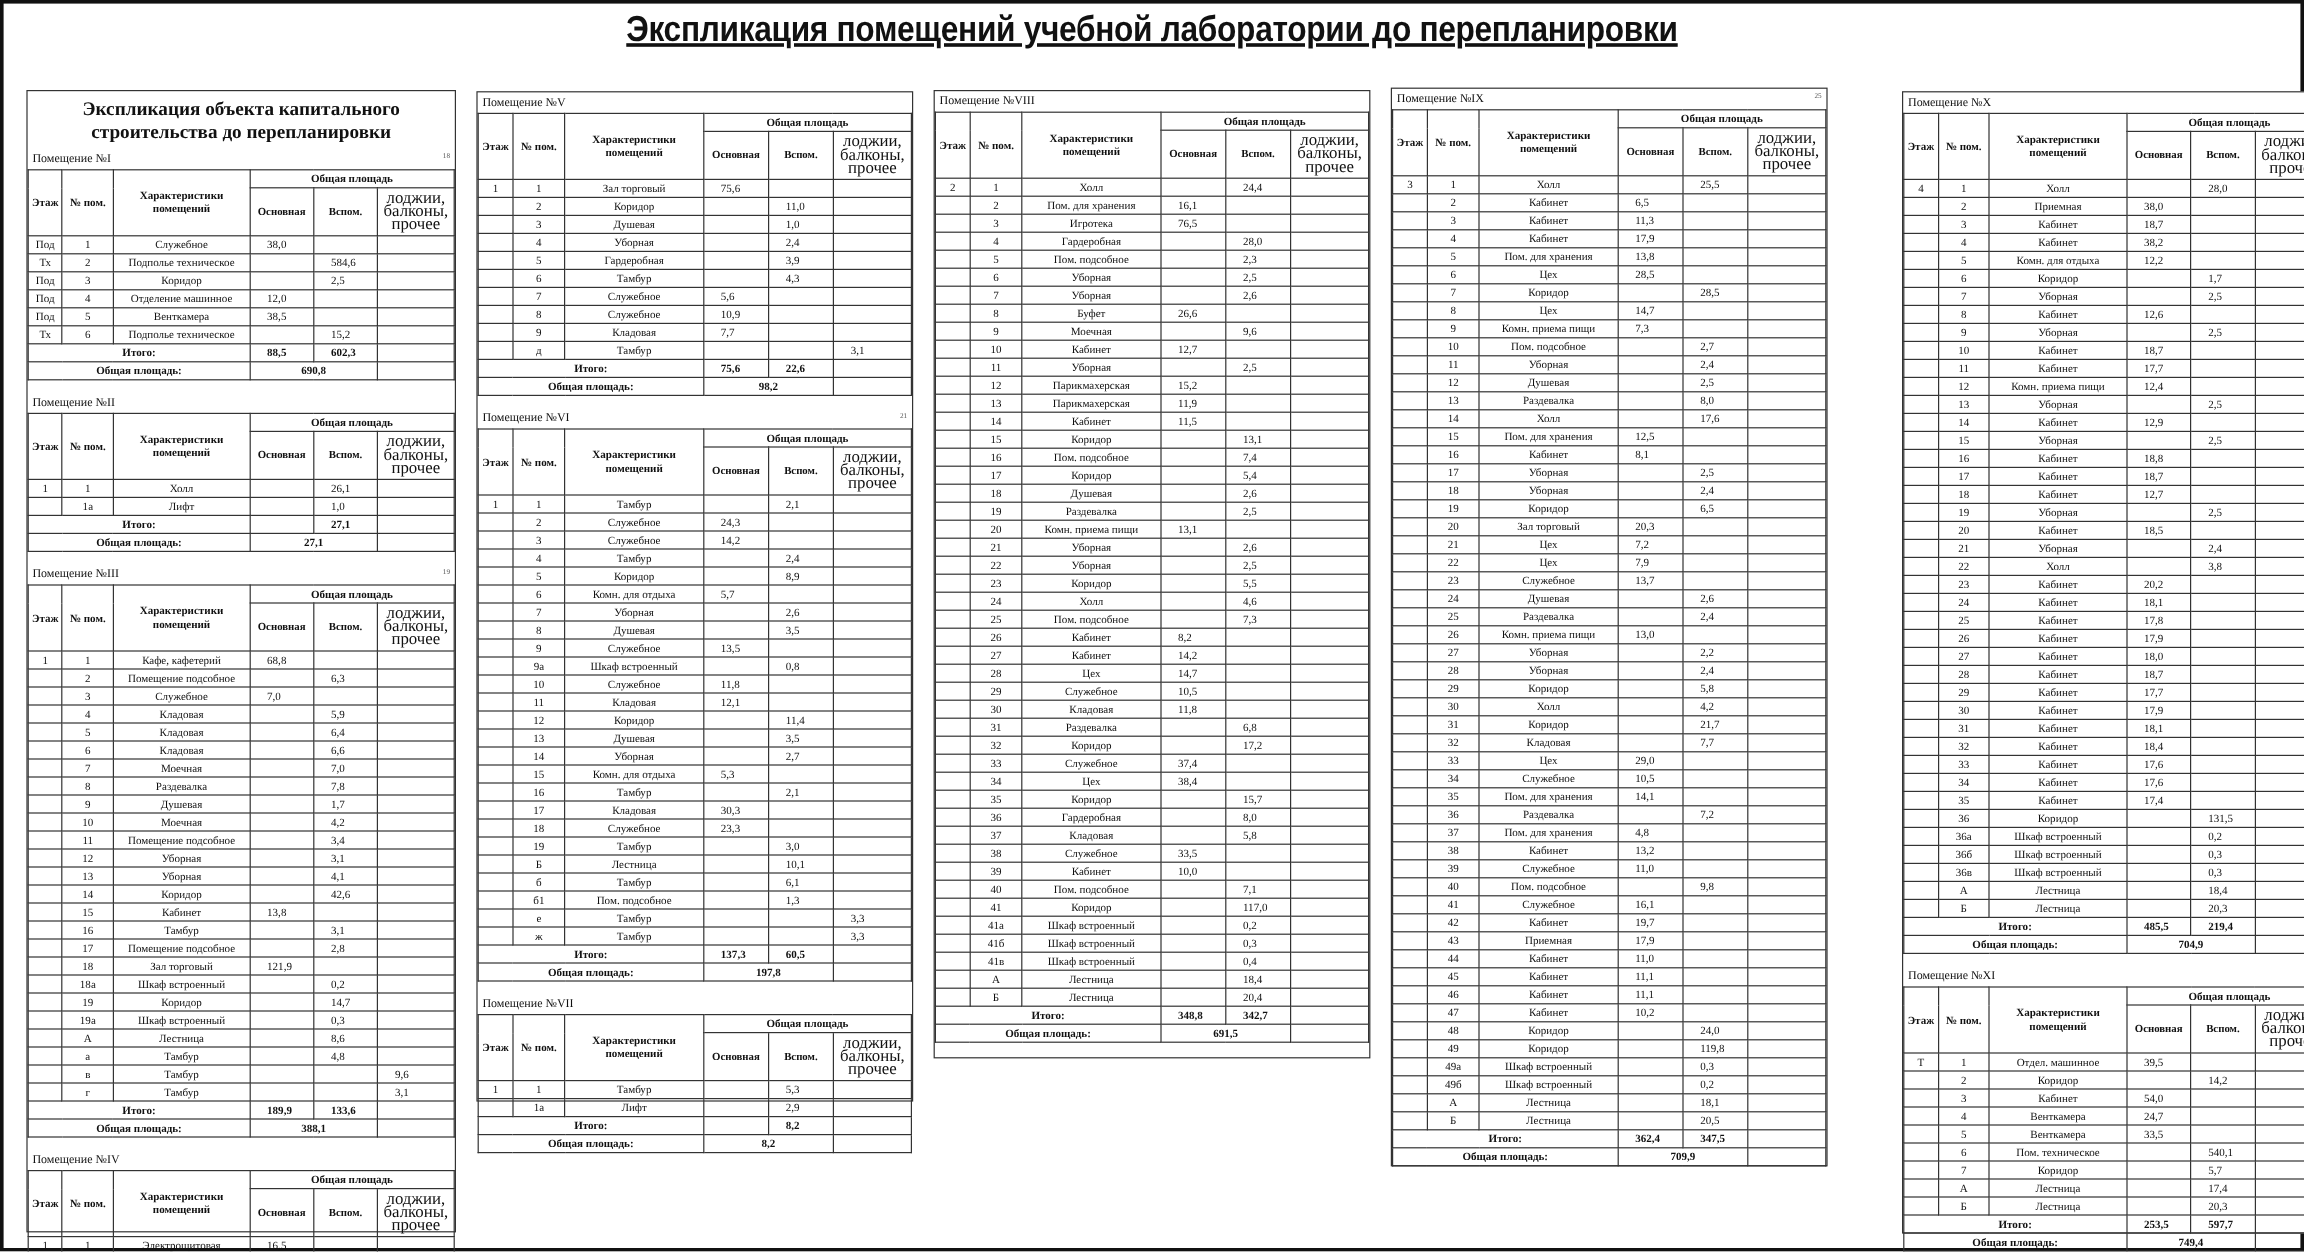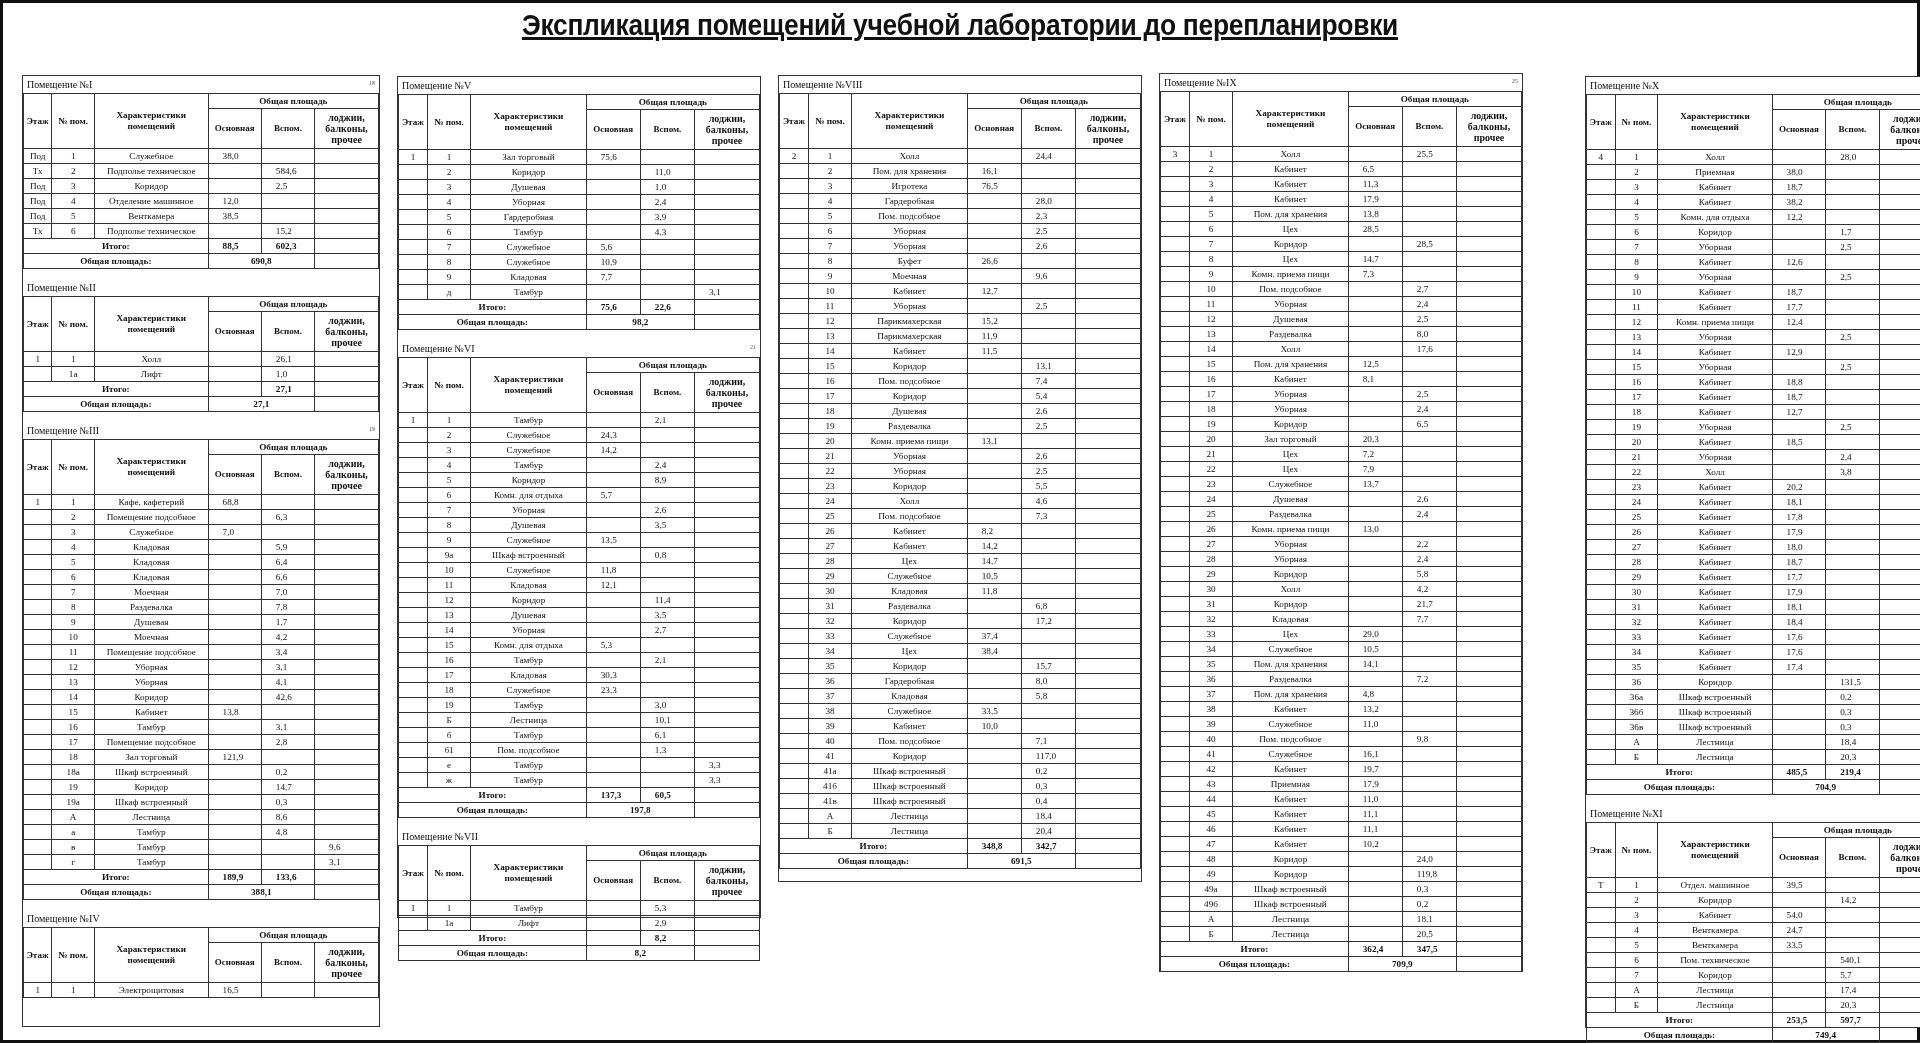--- a/index.html
+++ b/index.html
@@ -9,33 +9,34 @@
   .title{position:absolute;left:0;right:0;top:8px;text-align:center;
          font-family:"Liberation Sans","DejaVu Sans",sans-serif;font-weight:bold;
          font-size:30px;text-decoration:underline;letter-spacing:-0.3px;transform:scaleX(0.88);}
   .col{position:absolute;border:1.5px solid #333;background:#fff;}
   .doc-heading{text-align:center;font-weight:bold;font-size:16px;line-height:19px;padding:6px 0 4px;}
   .sec-label{font-size:10px;padding:3px 4px 2px;height:12px;line-height:12px;position:relative;}
   .pg{position:absolute;right:4px;top:1px;font-size:6px;color:#555;}
   table{border-collapse:collapse;width:100%;table-layout:fixed;font-size:9.2px;}
   td,th{border:1px solid #333;text-align:center;padding:0;height:14px;line-height:13px;overflow:hidden;white-space:nowrap;}
   th{font-weight:bold;}
-  th.hl{font-weight:bold;font-size:10px;white-space:normal;line-height:11px;}
+  th.hl{font-weight:normal;font-size:14px;white-space:normal;line-height:11px;}
   th.hp{font-weight:bold;font-size:9px;white-space:normal;line-height:11px;}
   .total td{font-weight:bold;}
   .gap{height:10px;}
   td.v{text-align:left;padding-left:14px;}
 </style>
 </head>
 <body>
 
 <div class="frame"></div>
 <div class="title">Экспликация помещений учебной лаборатории до перепланировки</div>
 
 <div class="col" id="col1" style="left:22px;top:75px;width:356px;height:950px;">
+  <div class="doc-heading">Экспликация объекта капитального строительства до перепланировки</div>
 
   <div>
     <div class="sec-label"><span>Помещение №I</span><span class="pg">18</span></div>
     <table>
       <colgroup>
           <col style="width:8%">
           <col style="width:12%">
           <col style="width:32%">
           <col style="width:15%">
           <col style="width:15%">

